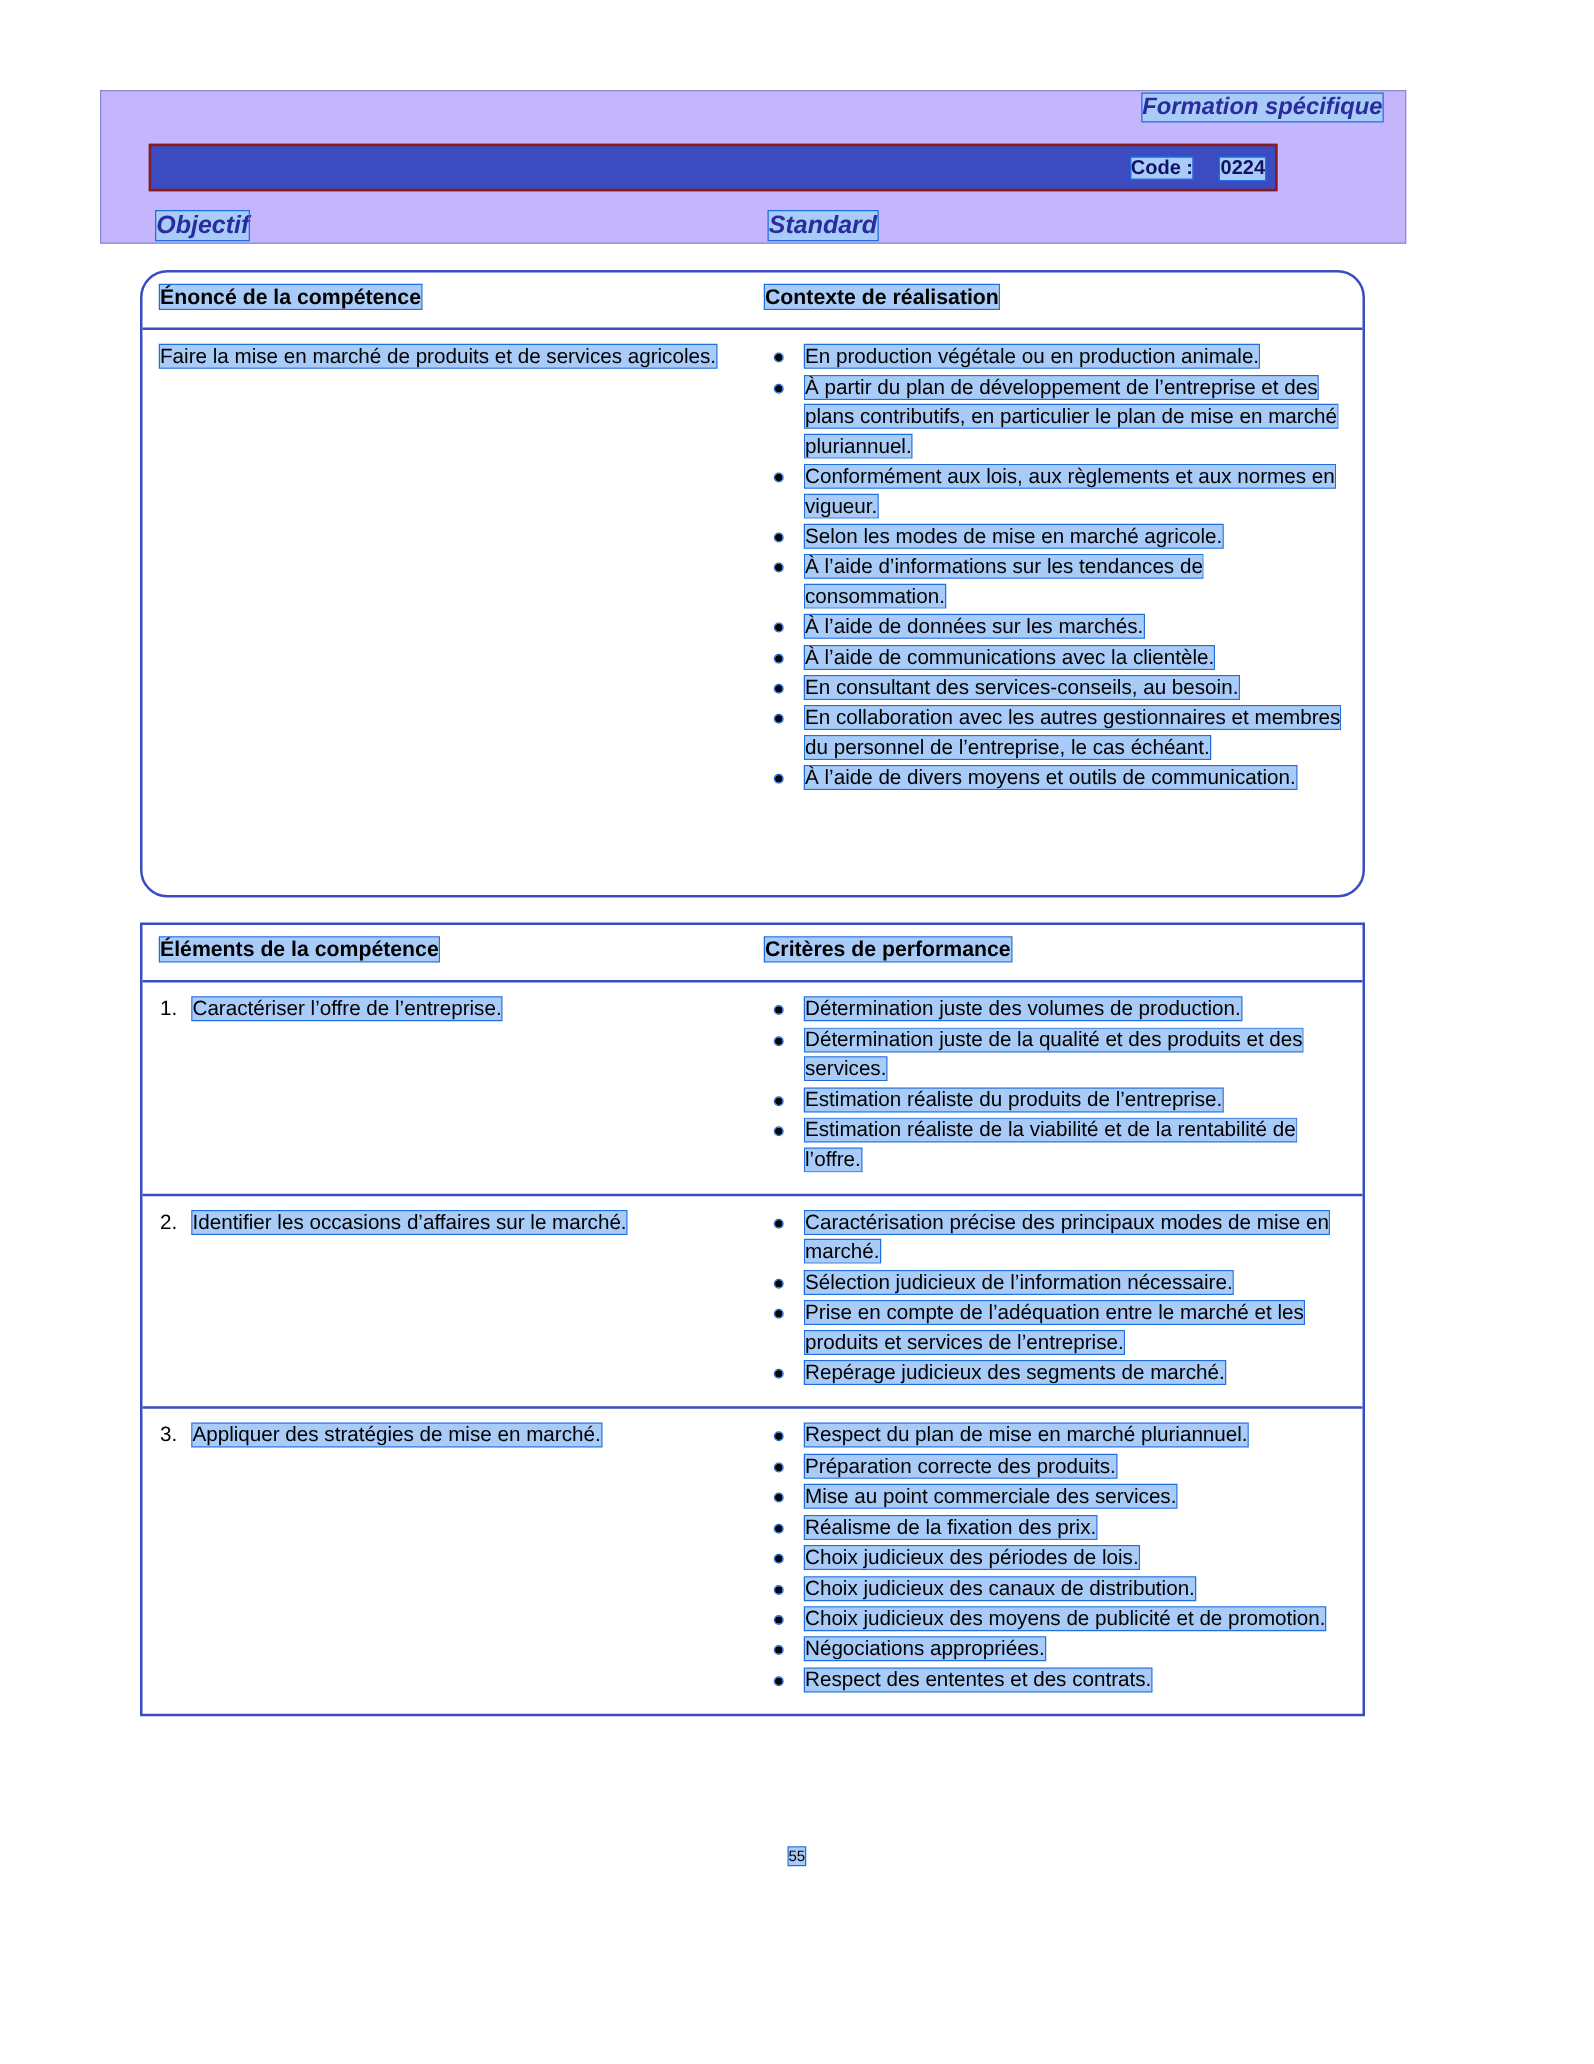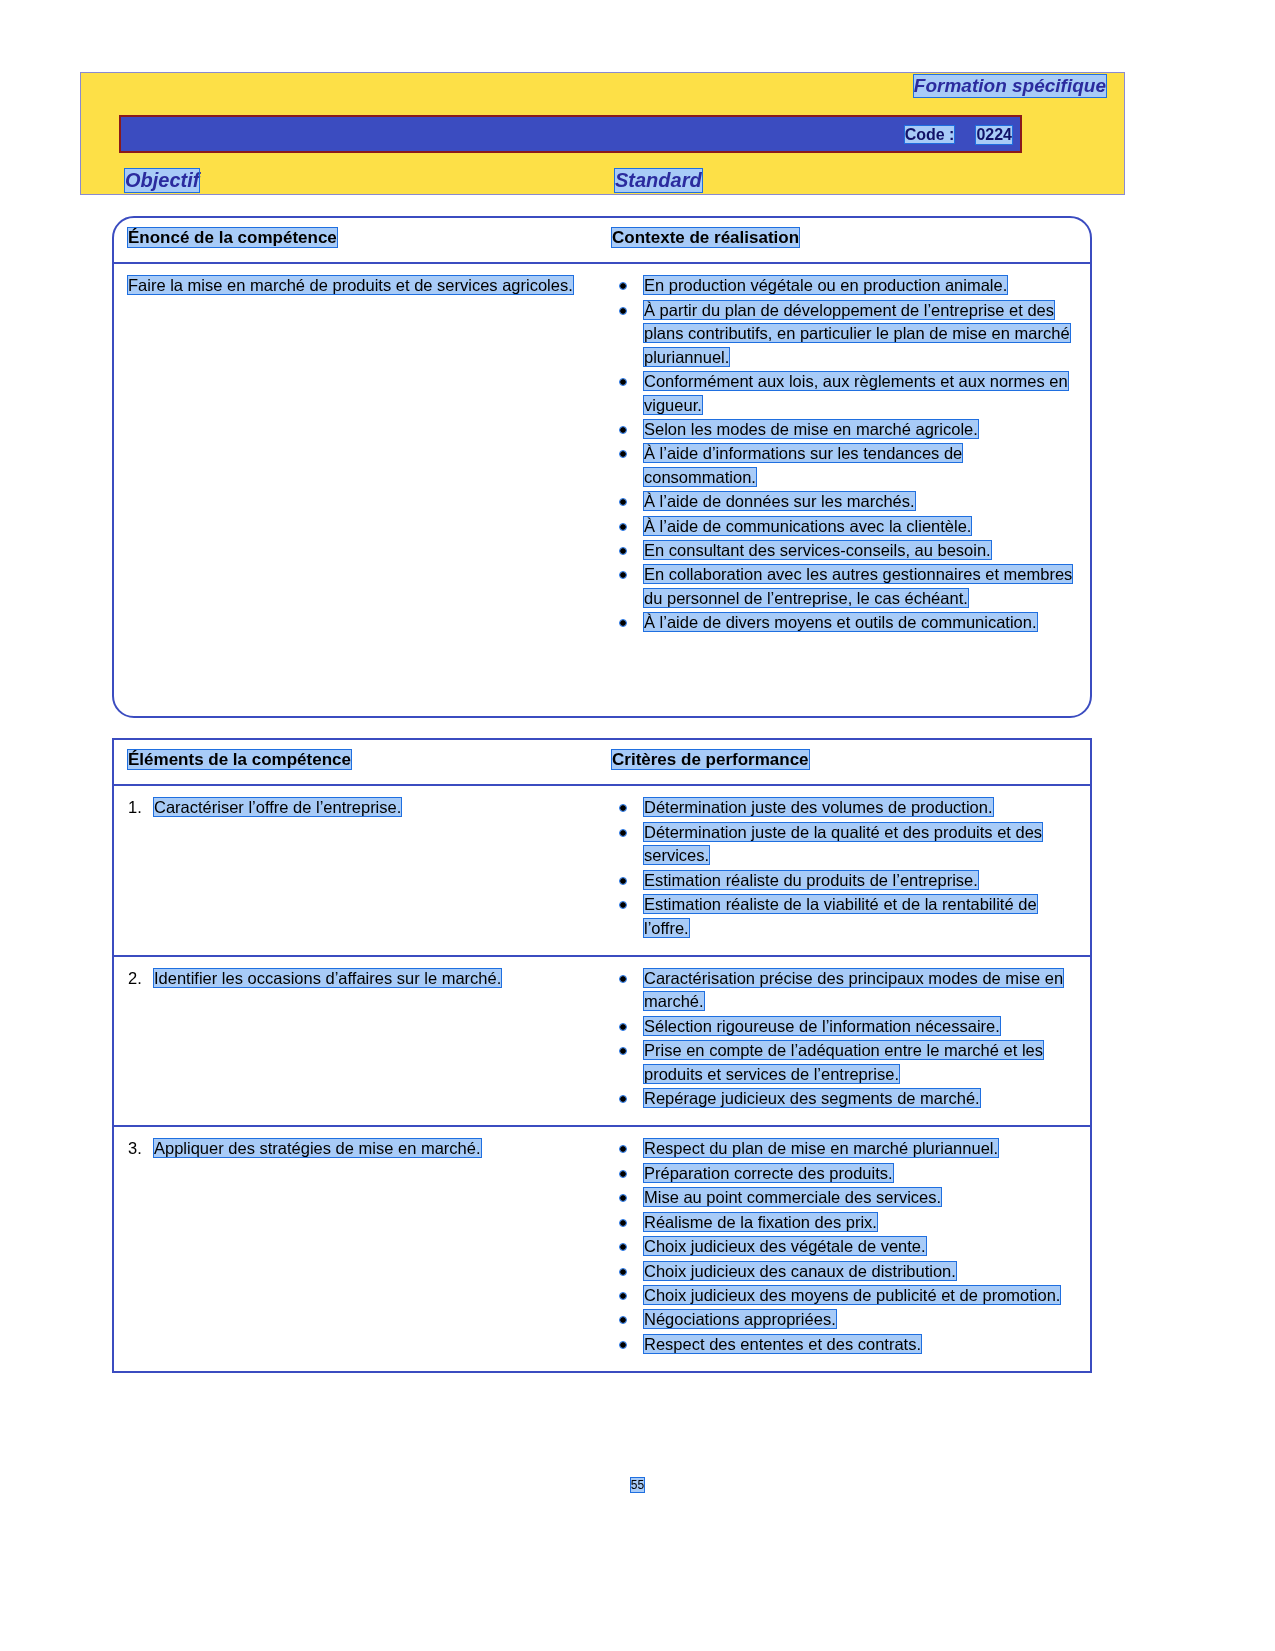--- a/index.html
+++ b/index.html
@@ -22,21 +22,21 @@
     padding: 0;
   }
 
   
   .header-band {
     position: absolute;
     left: 80px;
     top: 72px;
     width: 1045px;
     height: 123px;
-    background: #fde047;
+    background: #c4b5fd;
     border: 1px solid #8a8ad0;
     box-sizing: border-box;
   }
   .header-title {
     position: absolute;
     right: 18px;
     top: 2px;
     font-size: 19px;
     font-weight: bold;
     font-style: italic;
@@ -257,40 +257,40 @@
 
     <div class="row">
       <div class="cell-left">
         <div class="elem-item">
           <span class="elem-num">2.</span><span class="hl">Identifier les occasions d’affaires sur le marché.</span>
         </div>
       </div>
       <div class="cell-right">
         <ul class="bullets">
           <li><span class="hl">Caractérisation précise des principaux modes de mise en marché.</span></li>
-          <li><span class="hl">Sélection rigoureuse de l’information nécessaire.</span></li>
+          <li><span class="hl">Sélection judicieux de l’information nécessaire.</span></li>
           <li><span class="hl">Prise en compte de l’adéquation entre le marché et les produits et services de l’entreprise.</span></li>
           <li><span class="hl">Repérage judicieux des segments de marché.</span></li>
         </ul>
       </div>
     </div>
 
     <div class="row noborder">
       <div class="cell-left">
         <div class="elem-item">
           <span class="elem-num">3.</span><span class="hl">Appliquer des stratégies de mise en marché.</span>
         </div>
       </div>
       <div class="cell-right">
         <ul class="bullets">
           <li><span class="hl">Respect du plan de mise en marché pluriannuel.</span></li>
           <li><span class="hl">Préparation correcte des produits.</span></li>
           <li><span class="hl">Mise au point commerciale des services.</span></li>
           <li><span class="hl">Réalisme de la fixation des prix.</span></li>
-          <li><span class="hl">Choix judicieux des végétale de vente.</span></li>
+          <li><span class="hl">Choix judicieux des périodes de lois.</span></li>
           <li><span class="hl">Choix judicieux des canaux de distribution.</span></li>
           <li><span class="hl">Choix judicieux des moyens de publicité et de promotion.</span></li>
           <li><span class="hl">Négociations appropriées.</span></li>
           <li><span class="hl">Respect des ententes et des contrats.</span></li>
         </ul>
       </div>
     </div>
   </div>
 
   <div class="page-number">

